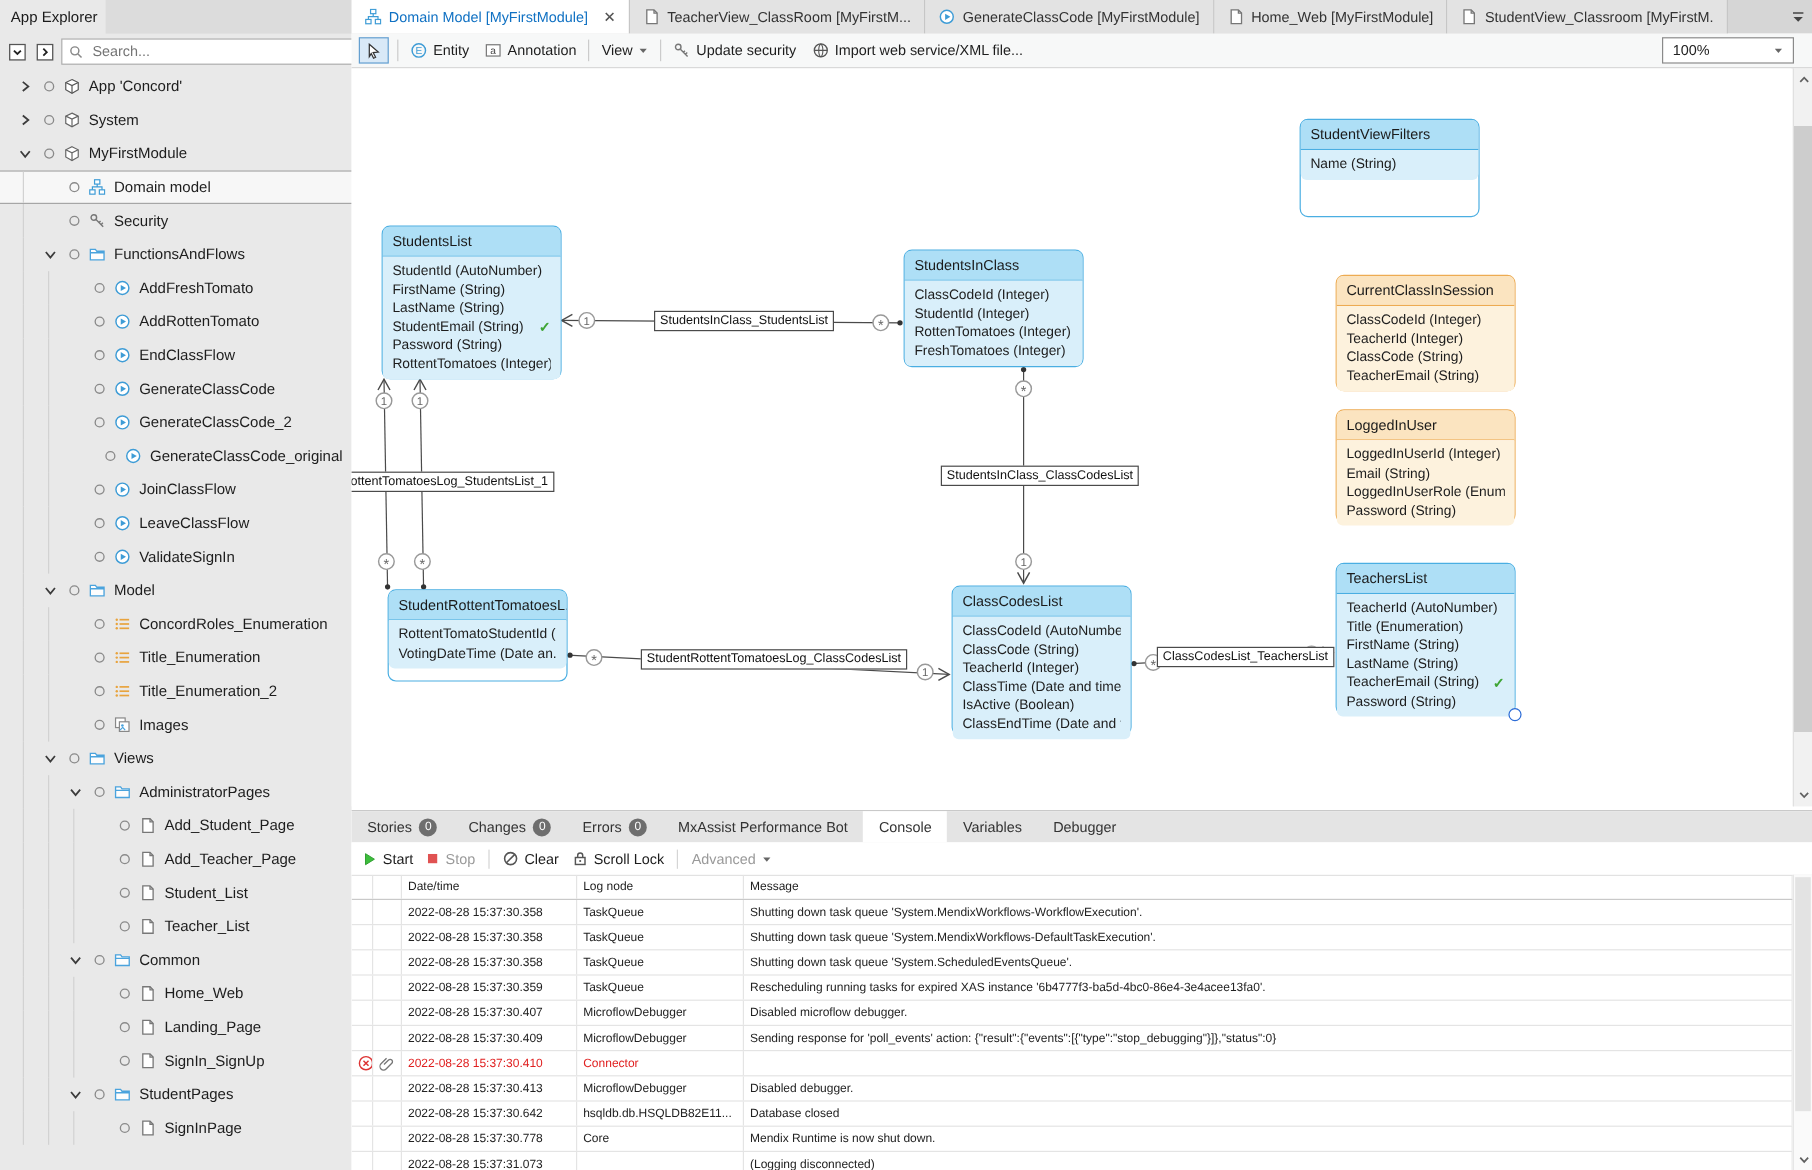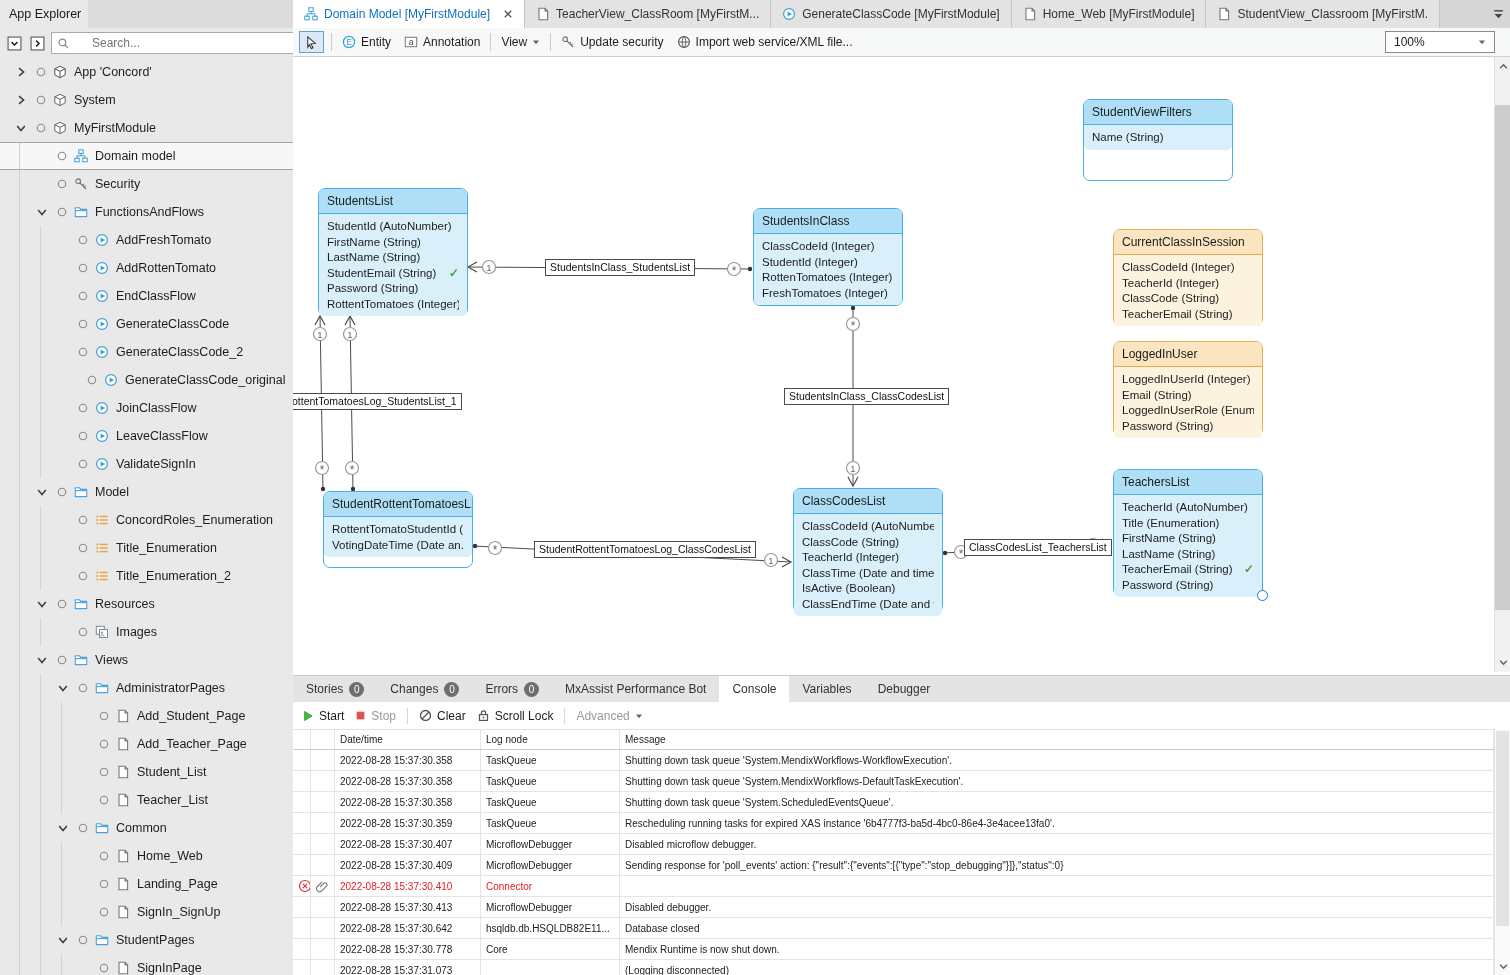--- a/index.html
+++ b/index.html
@@ -6,21 +6,21 @@
   body{width:1510px;height:975px;position:relative;overflow:hidden;
        font-family:"Liberation Sans",sans-serif;font-size:12px;color:#222;background:#E8E8E8;}
   svg{display:block;}
   
   #sidebar{position:absolute;left:0;top:0;width:344px;height:975px;background:#E9E9E9;border-right:1px solid #B5B5B5;box-sizing:border-box;}
   .sb-title-wrap{position:relative;height:28px;}
   .sb-title-dark{position:absolute;left:88px;top:0;right:0;height:28px;background:#DCDCDC;}
   .sb-title{position:absolute;left:9px;top:0;height:28px;line-height:28px;font-size:12.5px;color:#1A1A1A;}
   .sb-toolbar{height:30px;display:flex;align-items:center;padding:0 5px;gap:4px;}
   .sb-btn{width:19px;height:19px;display:flex;align-items:center;justify-content:center;background:transparent;}
-  .sb-search{flex:1;height:20px;background:#fff;border:1px solid #ABABAB;display:flex;align-items:center;padding:0 5px;gap:20px;}
+  .sb-search{flex:1;height:20px;background:#fff;border:1px solid #ABABAB;display:flex;align-items:center;padding:0 5px;gap:5px;}
   .sb-search input{border:none;outline:none;flex:1;font:inherit;font-size:12px;color:#666;background:transparent;min-width:0;}
   .tree{position:absolute;top:58px;left:0;right:13px;bottom:0;overflow:hidden;}
   .trow{height:28px;display:flex;align-items:center;position:relative;box-sizing:border-box;}
   .trow.selected{background:#F7F7F7;border-top:1px solid #A6A6A6;border-bottom:1px solid #A6A6A6;}
   .texp{width:21px;flex:none;display:flex;justify-content:center;}
   .tradio{width:19px;flex:none;display:flex;justify-content:center;}
   .ticon{width:19px;flex:none;display:flex;justify-content:center;}
   .tlabel{padding-left:5px;font-size:12.5px;white-space:nowrap;color:#1D1D1D;}
   .guide{position:absolute;top:0;bottom:0;width:1px;background:#D2D2D2;}
   .sb-scroll{position:absolute;right:0;top:58px;bottom:0;width:13px;}
@@ -471,42 +471,20 @@
             <circle cx="2.3" cy="3.4" r="1" fill="#E8A33D"></circle>
             <circle cx="2.3" cy="7" r="1" fill="#E8A33D"></circle>
             <circle cx="2.3" cy="10.6" r="1" fill="#E8A33D"></circle>
             <rect x="4.6" y="2.7" width="8" height="1.4" fill="#E8A33D"></rect>
             <rect x="4.6" y="6.3" width="8" height="1.4" fill="#E8A33D"></rect>
             <rect x="4.6" y="9.9" width="8" height="1.4" fill="#E8A33D"></rect>
           </svg>
         </span>
     <span class="tlabel">Title_Enumeration_2</span>
   </div>
-      <div class="trow" style="padding-left:31px">
-    <span class="guide" style="left:19px"></span>
-        <span class="texp">
-          <span>
-            <svg width="12" height="12" viewBox="0 0 12 12">
-              <path d="M2.2 4l3.8 4.6L9.8 4" fill="none" stroke="#3C3C3C" stroke-width="1.5"></path>
-            </svg>
-          </span>
-        </span>
-    <span class="tradio">
-          <svg width="12" height="12" viewBox="0 0 12 12">
-            <circle cx="6" cy="6" r="3.7" fill="none" stroke="#8A8A8A" stroke-width="1.1"></circle>
-          </svg>
-        </span>
-    <span class="ticon">
-          <svg width="14" height="14" viewBox="0 0 14 14">
-            <path d="M1.3 2.8h4.2l1.2 1.6h6v7.2H1.3z" fill="#FDFDFD" stroke="#4AA3DD" stroke-width="1.1"></path>
-            <path d="M1.3 5.6h11.4" stroke="#4AA3DD" stroke-width="1.1"></path>
-          </svg>
-        </span>
-    <span class="tlabel">Resources</span>
-  </div>
       <div class="trow" style="padding-left:52px">
     <span class="guide" style="left:19px"></span>
         <span class="guide" style="left:40px"></span>
         <span class="texp"></span>
     <span class="tradio">
           <svg width="12" height="12" viewBox="0 0 12 12">
             <circle cx="6" cy="6" r="3.7" fill="none" stroke="#8A8A8A" stroke-width="1.1"></circle>
           </svg>
         </span>
     <span class="ticon">

